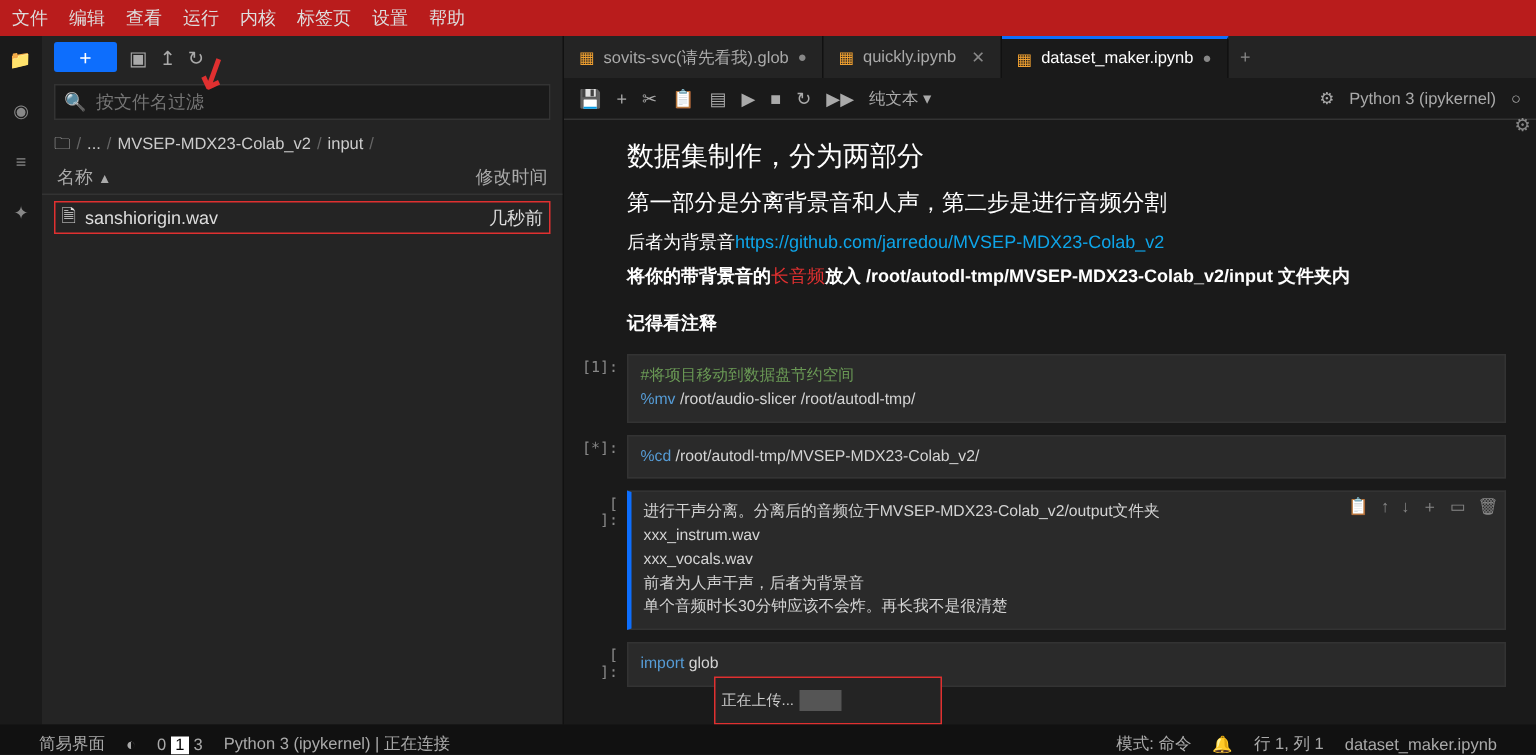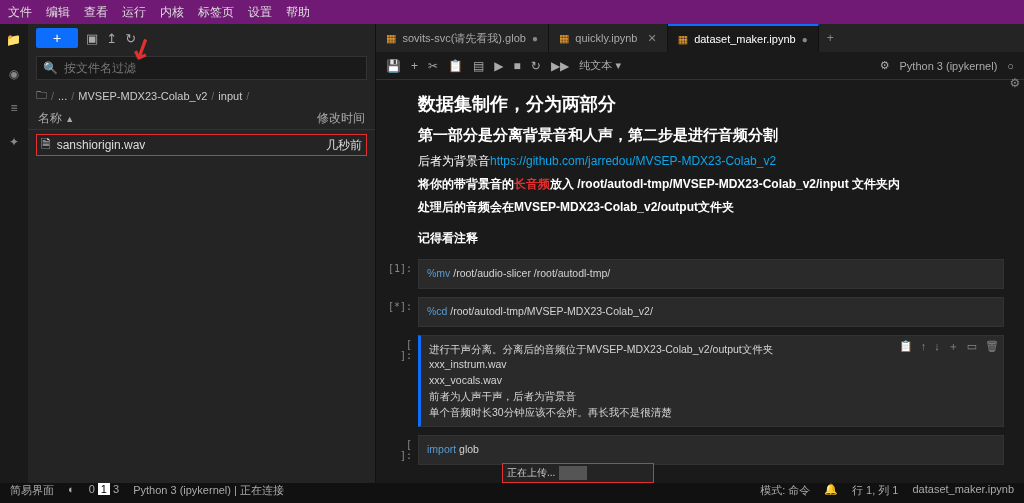--- a/index.html
+++ b/index.html
@@ -1,17 +1,17 @@
 <!DOCTYPE html>
 <html><head>
 <meta charset="utf-8">
 <style>
 *{margin:0;padding:0;box-sizing:border-box;font-family:"Microsoft YaHei",Arial,sans-serif}
 body{background:#1a1a1a;color:#ccc;width:1024px;height:503px;overflow:hidden;font-size:12px;position:relative}
-.menubar{height:24px;background:#701a75;display:flex;align-items:center;padding:0 8px;gap:14px;color:#ddd;font-size:12px}
+.menubar{height:24px;background:#b91c1c;display:flex;align-items:center;padding:0 8px;gap:14px;color:#ddd;font-size:12px}
 .menubar span{cursor:pointer}
 .body{display:flex;height:calc(100% - 24px - 20px)}
 .activity{width:28px;background:#1a1a1a;display:flex;flex-direction:column;align-items:center;padding-top:8px;gap:18px}
 .activity .aicon{width:16px;height:16px;display:flex;align-items:center;justify-content:center;color:#888}
 .activity .aicon.active{color:#fff}
 .left{width:348px;background:#242424;display:flex;flex-direction:column;border-right:1px solid #111}
 .toolbar{height:28px;display:flex;align-items:center;padding:0 8px;gap:8px}
 .addbtn{background:#0d6efd;color:#fff;width:42px;height:20px;display:flex;align-items:center;justify-content:center;border-radius:2px;font-size:14px}
 .tool-icon{color:#aaa;font-size:13px}
 .arrow-img{position:absolute;left:130px;top:32px;color:#e03030;font-size:28px;transform:rotate(-25deg);font-weight:bold}
@@ -30,34 +30,34 @@
 .tab{height:28px;display:flex;align-items:center;padding:0 10px;gap:6px;color:#aaa;font-size:11px;border-right:1px solid #111}
 .tab.active{background:#1a1a1a;color:#fff;border-top:2px solid #0d6efd}
 .tab .dot{color:#888;font-size:10px}
 .tab .close{color:#888;margin-left:4px}
 .tabplus{padding:0 8px;color:#888}
 .nbtool{height:28px;background:#1a1a1a;display:flex;align-items:center;padding:0 10px;gap:10px;color:#aaa;font-size:11px;border-bottom:1px solid #333}
 .nbtool .sp{flex:1}
 .nbtool .icon{font-size:12px}
 .notebook{flex:1;overflow-y:auto;padding:12px 20px 12px 12px;background:#1a1a1a}
 .md{color:#fff;margin:0 0 12px 30px}
-.md h2{font-size:18px;font-weight:bold;margin-bottom:10px}
-.md h3{font-size:15px;font-weight:bold;margin-bottom:8px}
+.md h2{font-size:18px;font-weight:normal;margin-bottom:10px}
+.md h3{font-size:15px;font-weight:normal;margin-bottom:8px}
 .md p{font-size:12px;margin-bottom:6px}
 .md a{color:#0ea5e9;text-decoration:none}
-.md .red{color:#e03030;font-weight:bold}
+.md .red{color:#e03030;font-weight:normal}
 .cell{display:flex;margin-bottom:8px}
 .prompt{width:30px;text-align:right;color:#888;font-size:10px;padding-top:4px;padding-right:6px;font-family:monospace}
 .cellbody{flex:1;background:#2a2a2a;border:1px solid #333;padding:6px 8px;font-family:Consolas,monospace;font-size:10.5px;line-height:1.5;position:relative}
 .cellbody.active{border-left:3px solid #0d6efd}
 .cell-actions{position:absolute;right:4px;top:2px;display:flex;gap:8px;color:#888;font-size:11px}
 .c-green{color:#6a9955}.c-blue{color:#569cd6}.c-w{color:#d4d4d4}
-.statusbar{position:absolute;bottom:0;left:0;right:0;height:20px;background:#111;display:flex;align-items:flex-start;padding:0 10px;color:#aaa;font-size:11px;gap:14px}
+.statusbar{position:absolute;bottom:0;left:0;right:0;height:20px;background:#111;display:flex;align-items:flex-end;padding:0 26px;color:#aaa;font-size:11px;gap:14px}
 .statusbar .sp{flex:1}
-.upload-box{position:absolute;bottom:20px;left:502px;width:152px;height:20px;border:1px solid #e03030;display:flex;align-items:center;font-size:10px;color:#ccc;background:#242424}
+.upload-box{position:absolute;bottom:20px;left:476px;width:152px;height:32px;border:1px solid #e03030;display:flex;align-items:center;font-size:10px;color:#ccc;background:#242424}
 .upload-box .bar{height:14px;width:28px;background:#555;margin-left:4px}
 .rightcol{position:absolute;right:0;top:52px;width:18px;display:flex;flex-direction:column;align-items:center;gap:12px;color:#888}
 </style>
 </head>
 <body>
 
 <div class="menubar">
   <span>文件</span>
   <span>编辑</span>
   <span>查看</span>
@@ -149,27 +149,27 @@
       <span>Python 3 (ipykernel)</span>
       <span>○</span>
     </div>
 
     <div class="notebook">
       <div class="md">
         <h2>数据集制作，分为两部分</h2>
         <h3>第一部分是分离背景音和人声，第二步是进行音频分割</h3>
         <p><span>后者为背景音</span><a>https://github.com/jarredou/MVSEP-MDX23-Colab_v2</a></p>
         <p><b><span>将你的带背景音的</span><span class="red">长音频</span><span>放入 /root/autodl-tmp/MVSEP-MDX23-Colab_v2/input 文件夹内</span></b></p>
-        <p><b>处理后的音频会在MVSEP-MDX23-Colab_v2/output文件夹</b></p>
         <p style="margin-top:14px"><b>记得看注释</b></p>
       </div>
 
       <div class="cell">
         <div class="prompt">[1]:</div>
         <div class="cellbody">
+          <div><span class="c-green">#将项目移动到数据盘节约空间</span></div>
           <div><span class="c-blue">%mv</span><span class="c-w"> /root/audio-slicer /root/autodl-tmp/</span></div>
         </div>
       </div>
 
       <div class="cell">
         <div class="prompt">[*]:</div>
         <div class="cellbody">
           <div><span class="c-blue">%cd</span><span class="c-w"> /root/autodl-tmp/MVSEP-MDX23-Colab_v2/</span></div>
         </div>
       </div>

